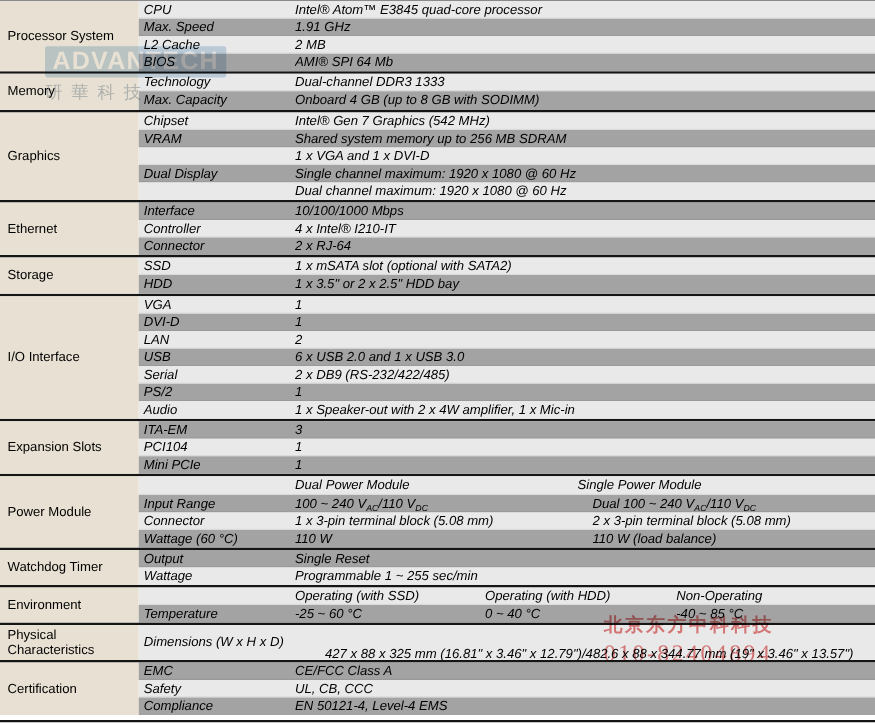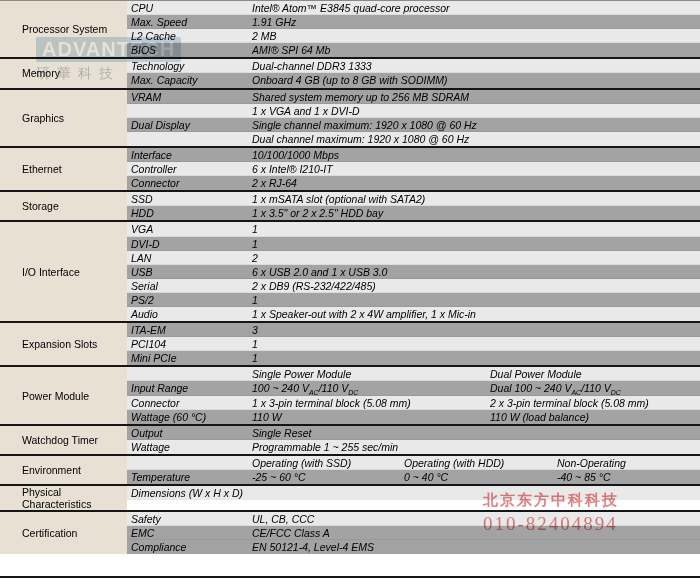--- a/index.html
+++ b/index.html
@@ -11,35 +11,35 @@
   }
   .sheet{
     position:absolute;left:0;top:0;width:700px;height:578px;
     border-top:1px solid #8a8a8a;
     border-bottom:2px solid #151515;
     box-sizing:border-box;
   }
   .section{display:flex;align-items:stretch;}
   .section + .section{border-top:2px solid #151515;}
   .cat{
-    flex:none;width:105px;padding-left:22px;
+    flex:none;width:105px;padding-left:6px;
     background:#e8e1d3;
     display:flex;align-items:center;
     font-size:10.5px;
   }
   .rows{flex:1;display:flex;flex-direction:column;min-width:0;font-style:italic;}
   .row{
     display:flex;align-items:stretch;
     height:14.1px;line-height:14.1px;
     font-size:10.5px;white-space:nowrap;overflow:hidden;
     box-shadow:inset 0 -1px rgba(0,0,0,0.06);
     background:#a3a3a3;
   }
   .row.alt{background:#e9e9e9;}
-  .row.tall{height:14px;line-height:13px;white-space:normal;}
+  .row.tall{height:28px;line-height:13px;white-space:normal;}
   .row:last-child{box-shadow:none;}
   .label{flex:none;width:121px;padding-left:4px;overflow:hidden;}
   .row.tall .label{align-self:center;white-space:nowrap;}
   .row.tall .val{padding-top:17px;margin-left:24px;}
   .val{overflow:hidden;}
   .val.vr{flex:1;}
   .val.p1{flex:none;width:238px;}
   .val.e1{flex:none;width:152px;}
   .val.e2{flex:none;width:153px;}
   sub{font-size:7px;line-height:0;}
@@ -103,20 +103,24 @@
             <div class="label">Max. Capacity</div>
             <div class="val vr">Onboard 4 GB (up to 8 GB with SODIMM)</div>
           </div>
         </div>
       </div>
       <div class="section">
         <div class="cat">
           <span>Graphics</span>
         </div>
         <div class="rows">
+          <div class="row alt">
+            <div class="label">Chipset</div>
+            <div class="val vr">Intel® Gen 7 Graphics (542 MHz)</div>
+          </div>
           <div class="row">
             <div class="label">VRAM</div>
             <div class="val vr">Shared system memory up to 256 MB SDRAM</div>
           </div>
           <div class="row alt">
             <div class="label"></div>
             <div class="val vr">1 x VGA and 1 x DVI-D</div>
           </div>
           <div class="row">
             <div class="label">Dual Display</div>
@@ -132,21 +136,21 @@
         <div class="cat">
           <span>Ethernet</span>
         </div>
         <div class="rows">
           <div class="row">
             <div class="label">Interface</div>
             <div class="val vr">10/100/1000 Mbps</div>
           </div>
           <div class="row alt">
             <div class="label">Controller</div>
-            <div class="val vr">6 x Intel® I210-IT</div>
+            <div class="val vr">4 x Intel® I210-IT</div>
           </div>
           <div class="row">
             <div class="label">Connector</div>
             <div class="val vr">2 x RJ-64</div>
           </div>
         </div>
       </div>
       <div class="section">
         <div class="cat">
           <span>Storage</span>
@@ -216,22 +220,22 @@
           </div>
         </div>
       </div>
       <div class="section">
         <div class="cat">
           <span>Power Module</span>
         </div>
         <div class="rows">
           <div class="row alt">
             <div class="label"></div>
+            <div class="val vr">Dual Power Module</div>
             <div class="val p1">Single Power Module</div>
-            <div class="val vr">Dual Power Module</div>
           </div>
           <div class="row">
             <div class="label">Input Range</div>
             <div class="val p1">100 ~ 240 V<sub>AC</sub>/110 V<sub>DC</sub></div>
             <div class="val vr">Dual 100 ~ 240 V<sub>AC</sub>/110 V<sub>DC</sub></div>
           </div>
           <div class="row alt">
             <div class="label">Connector</div>
             <div class="val p1">1 x 3-pin terminal block (5.08 mm)</div>
             <div class="val vr">2 x 3-pin terminal block (5.08 mm)</div>
@@ -286,27 +290,27 @@
             <div class="label">Dimensions (W x H x D)</div>
             <div class="val vr">427 x 88 x 325 mm (16.81" x 3.46" x 12.79")/482.6 x 88 x 344.77 mm (19" x 3.46" x 13.57") with mounting kits</div>
           </div>
         </div>
       </div>
       <div class="section">
         <div class="cat">
           <span>Certification</span>
         </div>
         <div class="rows">
+          <div class="row">
+            <div class="label">EMC</div>
+            <div class="val vr">CE/FCC Class A</div>
+          </div>
           <div class="row alt">
             <div class="label">Safety</div>
             <div class="val vr">UL, CB, CCC</div>
-          </div>
-          <div class="row">
-            <div class="label">EMC</div>
-            <div class="val vr">CE/FCC Class A</div>
           </div>
           <div class="row">
             <div class="label">Compliance</div>
             <div class="val vr">EN 50121-4, Level-4 EMS</div>
           </div>
         </div>
       </div>
     </div>
 
   <div class="wm wm-adv">

